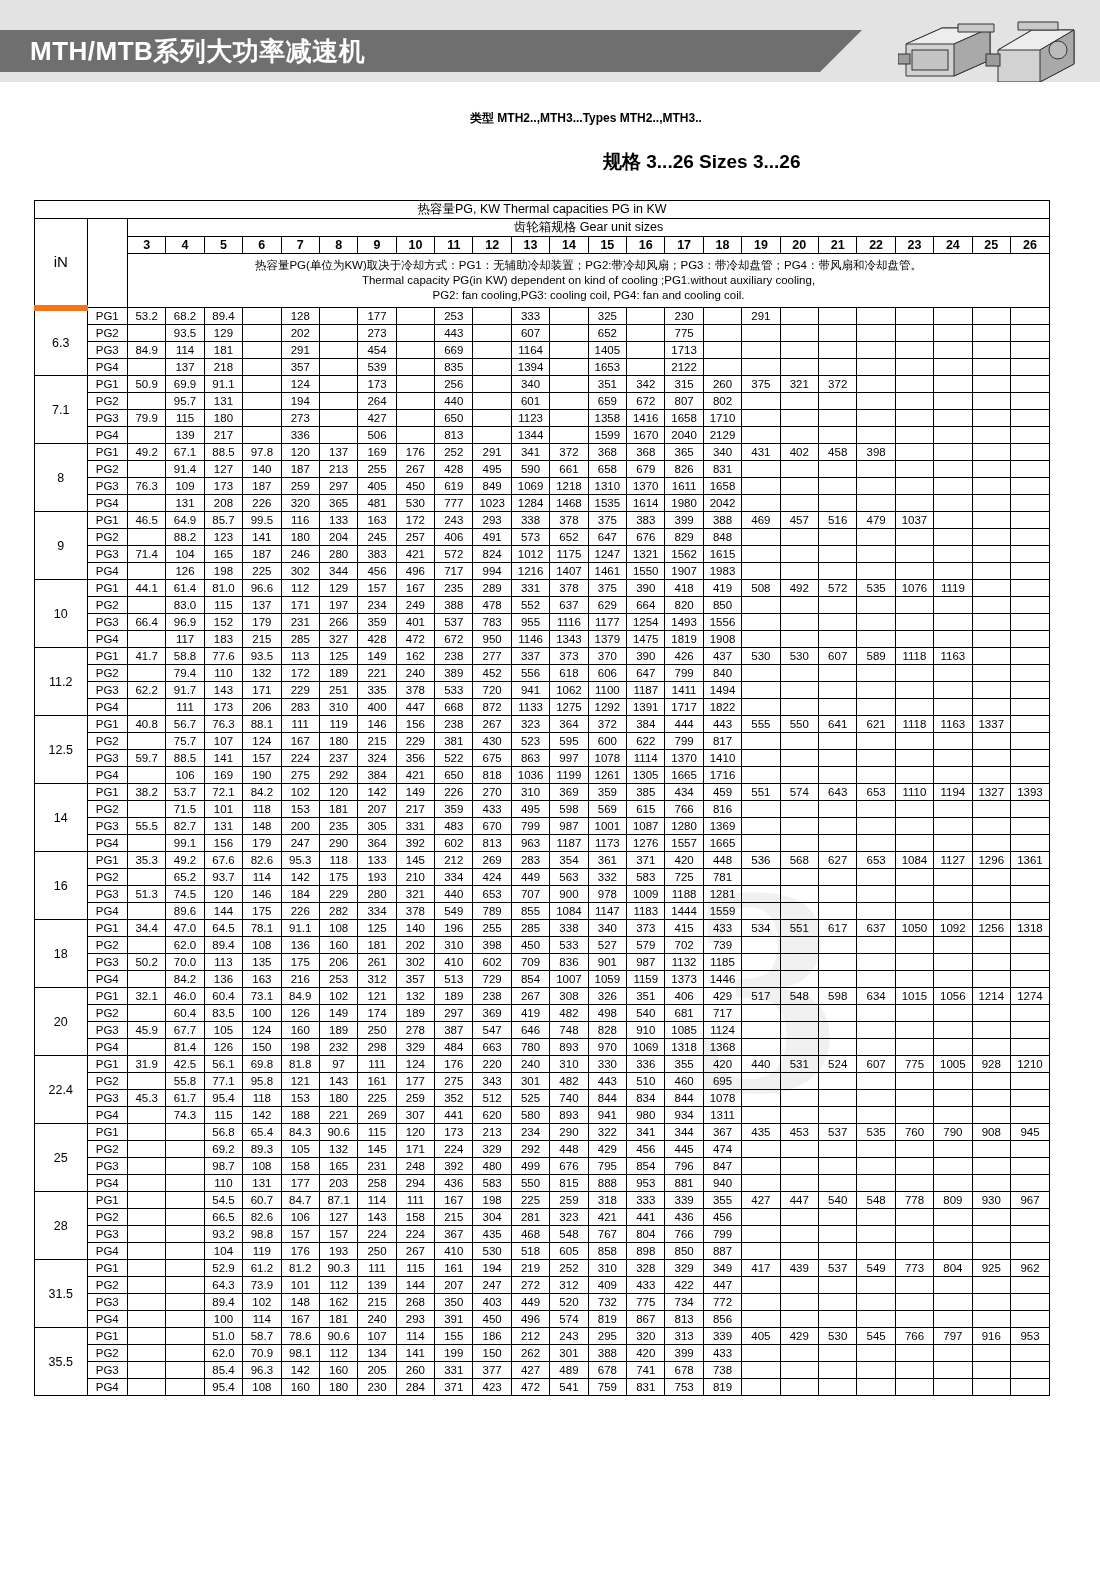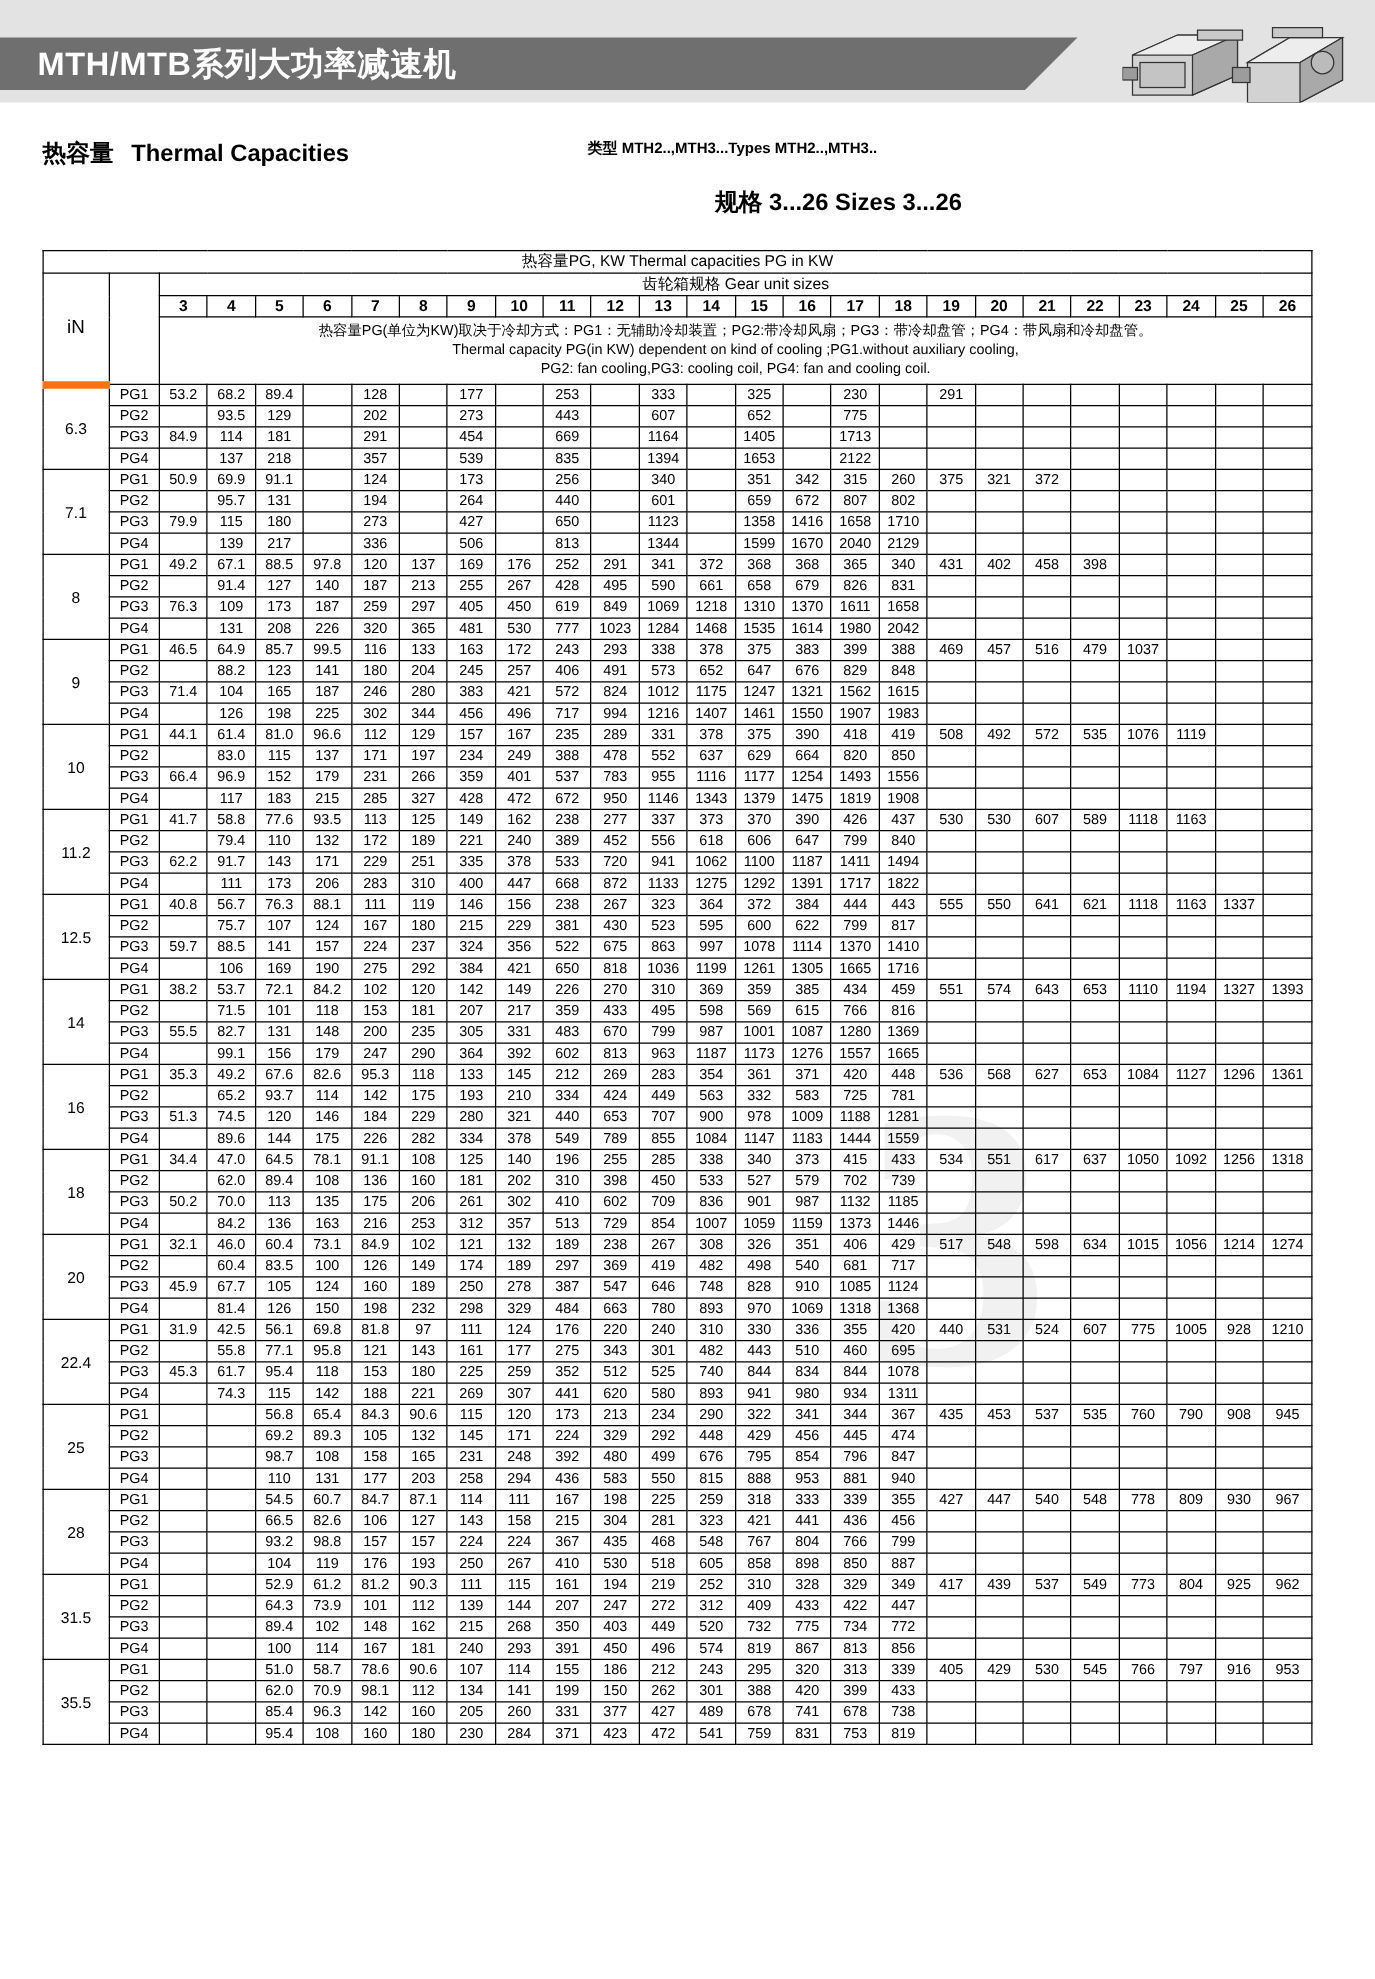--- a/index.html
+++ b/index.html
@@ -58,21 +58,21 @@
   .heads .row { display: flex; align-items: baseline; }
   .heads .cn {
     font-size: 19px; font-weight: bold;
   }
   .heads .en {
     font-size: 19px; font-weight: bold; margin-left: 14px;
   }
   .h-left { position: absolute; left: 34px; top: 0; }
   .h-left .row { margin-bottom: 13px; }
   .h-right1 { position: absolute; left: 470px; top: 0; font-size: 12px; font-weight: bold;}
-  .h-right2 { position: absolute; left: 572px; top: 39px; font-size: 19px; font-weight: bold;}
+  .h-right2 { position: absolute; left: 603px; top: 39px; font-size: 19px; font-weight: bold;}
 
   
   .tbl-wrap { padding: 0 34px 20px 34px; position: relative; }
   table.pg {
     border-collapse: collapse;
     width: 1016px;
     table-layout: fixed;
     font-size: 11.5px;
     background: transparent;
   }
@@ -143,24 +143,20 @@
         <circle cx="160" cy="34" r="9" fill="#bbbbbb"></circle>
         <rect x="88" y="38" width="14" height="12" fill="#9c9c9c"></rect>
         <polygon points="120,6 160,6 160,14 120,14" fill="#c9c9c9"></polygon>
       </g>
     </svg>
   </div>
 </div>
 
 <div class="heads">
   <div class="h-left">
-    <div class="row">
-      <span class="cn">热容量</span>
-      <span class="en">Thermal Capacities</span>
-    </div>
   </div>
   <div class="h-right1">类型 MTH2..,MTH3...Types MTH2..,MTH3..</div>
   <div class="h-right2">规格 3...26  Sizes 3...26</div>
 </div>
 
 <div class="tbl-wrap">
   <div class="wm">
     <span class="w1">3</span>
 
   </div>

